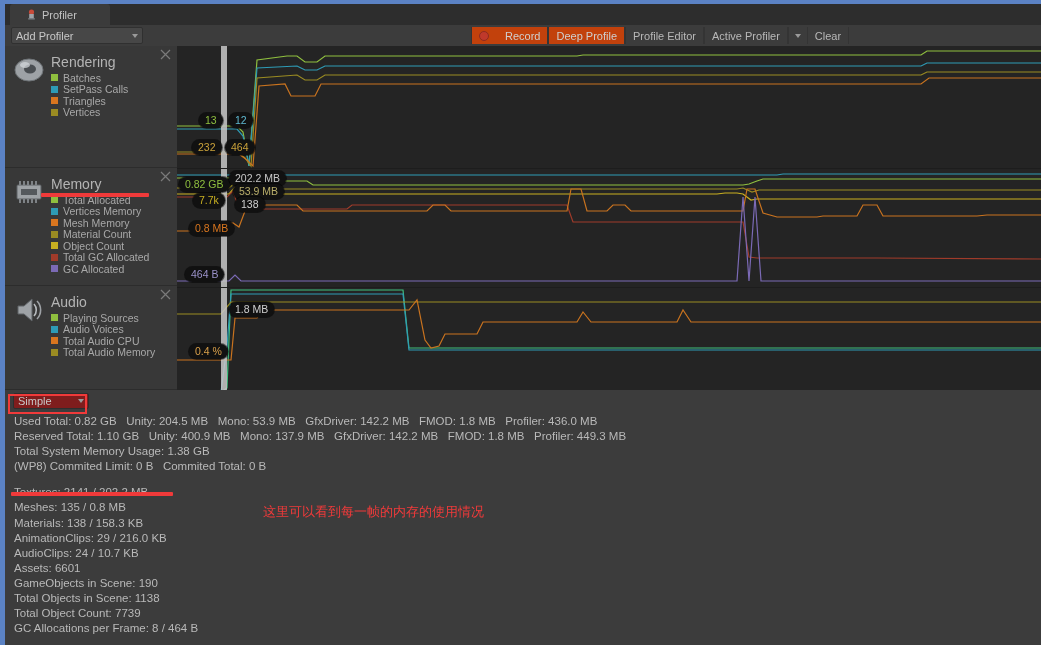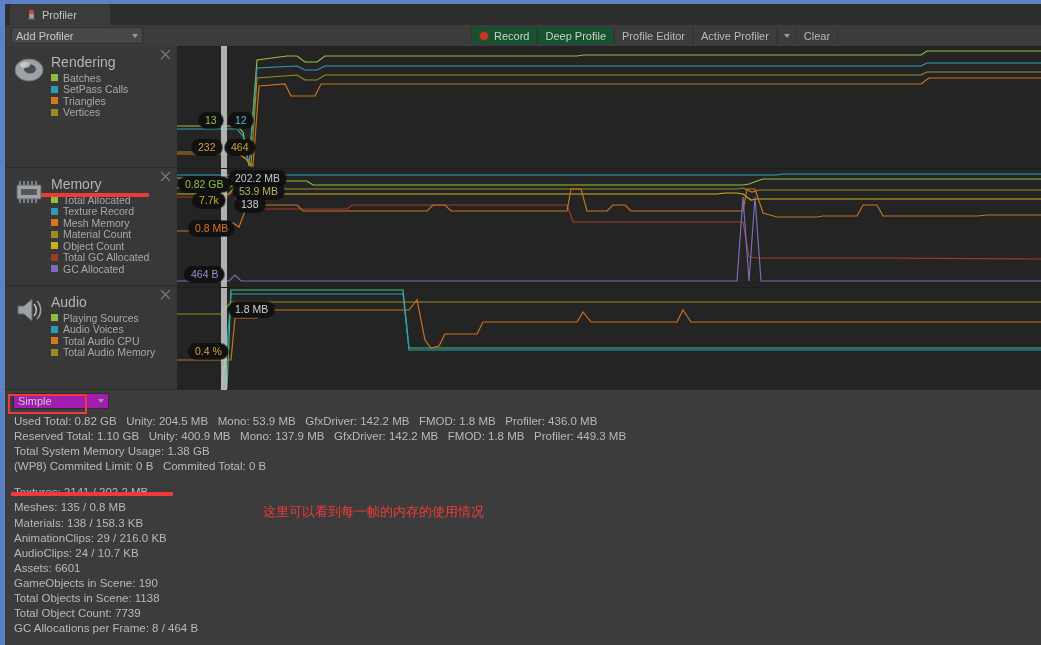--- a/index.html
+++ b/index.html
@@ -64,21 +64,21 @@
     position: absolute; top: 2px; height: 17px;
     display: flex; align-items: stretch;
   }
   .tb-btn {
     display: flex; align-items: center; padding: 0 7px;
     font-size: 11px; color: #b8b8b8;
     border-left: 1px solid #343434;
     border-right: 1px solid #343434;
     background: transparent;
   }
-  .tb-btn.active { background: #14532d; color: #cfcfcf; }
+  .tb-btn.active { background: #c2410c; color: #cfcfcf; gap: 11px; }
   .rec-dot {
     width: 8px; height: 8px; border-radius: 50%;
     background: #c0392b; margin-right: 5px;
     border: 1px solid #8e2b20;
   }
   .tb-caret-btn {
     display: flex; align-items: center; padding: 0 6px;
     border-left: 1px solid #343434;
   }
   
@@ -135,22 +135,22 @@
     background: #111111; border-radius: 8px;
     padding: 0 6px; font-size: 10.5px; white-space: nowrap;
     box-shadow: 0 0 0 1px rgba(0,0,0,.5);
   }
   
   .detailbar {
     position: absolute; left: 5px; top: 390px; width: 1036px; height: 22px;
     background: #3c3c3c; border-bottom: 1px solid #2a2a2a;
   }
   .simple-select {
-    position: absolute; left: 8px; top: 3px; width: 96px; height: 16px;
-    background: #a21caf; border: 1px solid #2e2e2e; border-radius: 2px;
+    position: absolute; left: 8px; top: 3px; width: 76px; height: 16px;
+    background: #7f1d1d; border: 1px solid #2e2e2e; border-radius: 2px;
     display: flex; align-items: center; padding: 0 4px; box-sizing: border-box;
   }
   .simple-select .lbl { font-size: 11px; color: #c8c8c8; flex: 1; }
   .stats {
     position: absolute; left: 5px; top: 412px;
     width: 1036px; height: 233px;
     background: #3c3c3c;
     padding: 2px 0 4px 9px; box-sizing: border-box;
   }
   .stat-line {
@@ -279,21 +279,21 @@
         </svg>
         <div>
           <div class="module-title">Memory</div>
           <div class="legend-list">
             <div class="legend-row">
               <span class="legend-swatch" style="background:#8fbf3f"></span>
               <span class="legend-label">Total Allocated</span>
             </div>
             <div class="legend-row">
               <span class="legend-swatch" style="background:#2e9bb5"></span>
-              <span class="legend-label">Texture Record</span>
+              <span class="legend-label">Vertices Memory</span>
             </div>
             <div class="legend-row">
               <span class="legend-swatch" style="background:#d9761f"></span>
               <span class="legend-label">Mesh Memory</span>
             </div>
             <div class="legend-row">
               <span class="legend-swatch" style="background:#9a8b22"></span>
               <span class="legend-label">Material Count</span>
             </div>
             <div class="legend-row">

